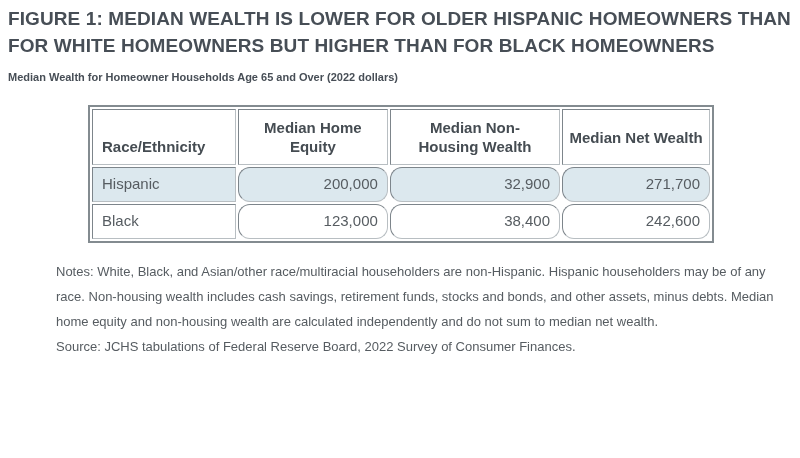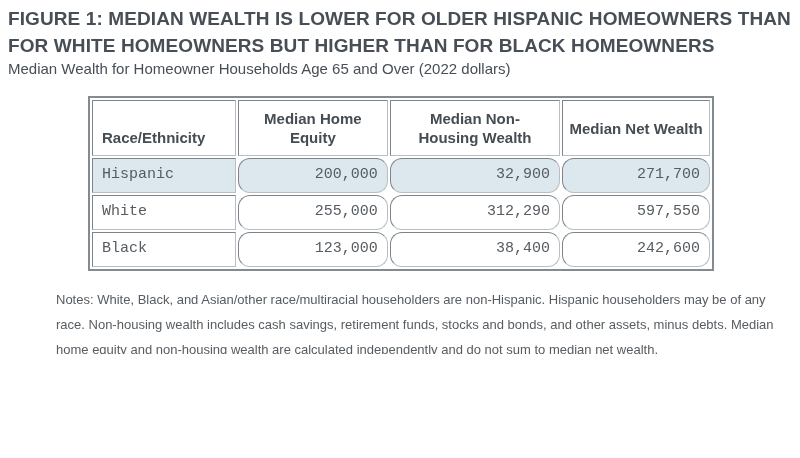--- a/index.html
+++ b/index.html
@@ -16,23 +16,24 @@
   }
   .figure-title {
     font-size: 19px;
     line-height: 27px;
     font-weight: 700;
     letter-spacing: 0.1px;
     color: var(--title, #474e56);
     max-width: 788px;
   }
   .figure-subtitle {
-    font-size: 15px;
+    margin-top: 9px;
+    font-size: 11px;
     line-height: 19px;
-    font-weight: 400;
+    font-weight: 700;
     color: var(--title, #474e56);
   }
   table.wealth-table {
     margin: 18px 0 0 80px;
     border-collapse: separate;
     border-spacing: 2px;
     border: 2px solid var(--table-border, #838b90);
     background: #ffffff;
     table-layout: fixed;
     width: 626px;
@@ -62,21 +63,20 @@
     max-width: 134px;
   }
   th.race-col {
     text-align: left;
     vertical-align: bottom;
     padding: 7px 8px 8px 9px;
   }
   td {
     padding: 6px 9px 7px 9px;
     line-height: 20px;
-    font-family: Liberation Mono, monospace;
   }
   td.label-cell  { text-align: left; }
   td.value-cell  { text-align: right; border-radius: 12px; }
   tr.highlight td { background: var(--highlight-row-bg, #dce8ee); }
   tr.total td { font-weight: 700; color: var(--header-text, #454c52); }
   .notes-block { margin-top: 16px; max-width: 792px; }
   .figure-notes, .figure-source {
     font-size: 13px;
     line-height: 25px;
     color: var(--body-text, #565c61);
@@ -114,26 +114,20 @@
       </tr>
     </thead>
     <tbody id="wealth-table-body">
         <tr class="highlight">
           <td class="label-cell">Hispanic</td>
           <td class="value-cell">200,000</td>
           <td class="value-cell">32,900</td>
           <td class="value-cell">271,700</td>
         </tr>
         <tr>
-          <td class="label-cell">White</td>
-          <td class="value-cell">255,000</td>
-          <td class="value-cell">312,290</td>
-          <td class="value-cell">597,550</td>
-        </tr>
-        <tr>
           <td class="label-cell">Black</td>
           <td class="value-cell">123,000</td>
           <td class="value-cell">38,400</td>
           <td class="value-cell">242,600</td>
         </tr>
       </tbody>
   </table>
 
   <div class="notes-block">
     <p class="figure-notes">Notes: White, Black, and Asian/other race/multiracial householders are non-Hispanic. Hispanic householders may be of any race. Non-housing wealth includes cash savings, retirement funds, stocks and bonds, and other assets, minus debts. Median home equity and non-housing wealth are calculated independently and do not sum to median net wealth.</p>

